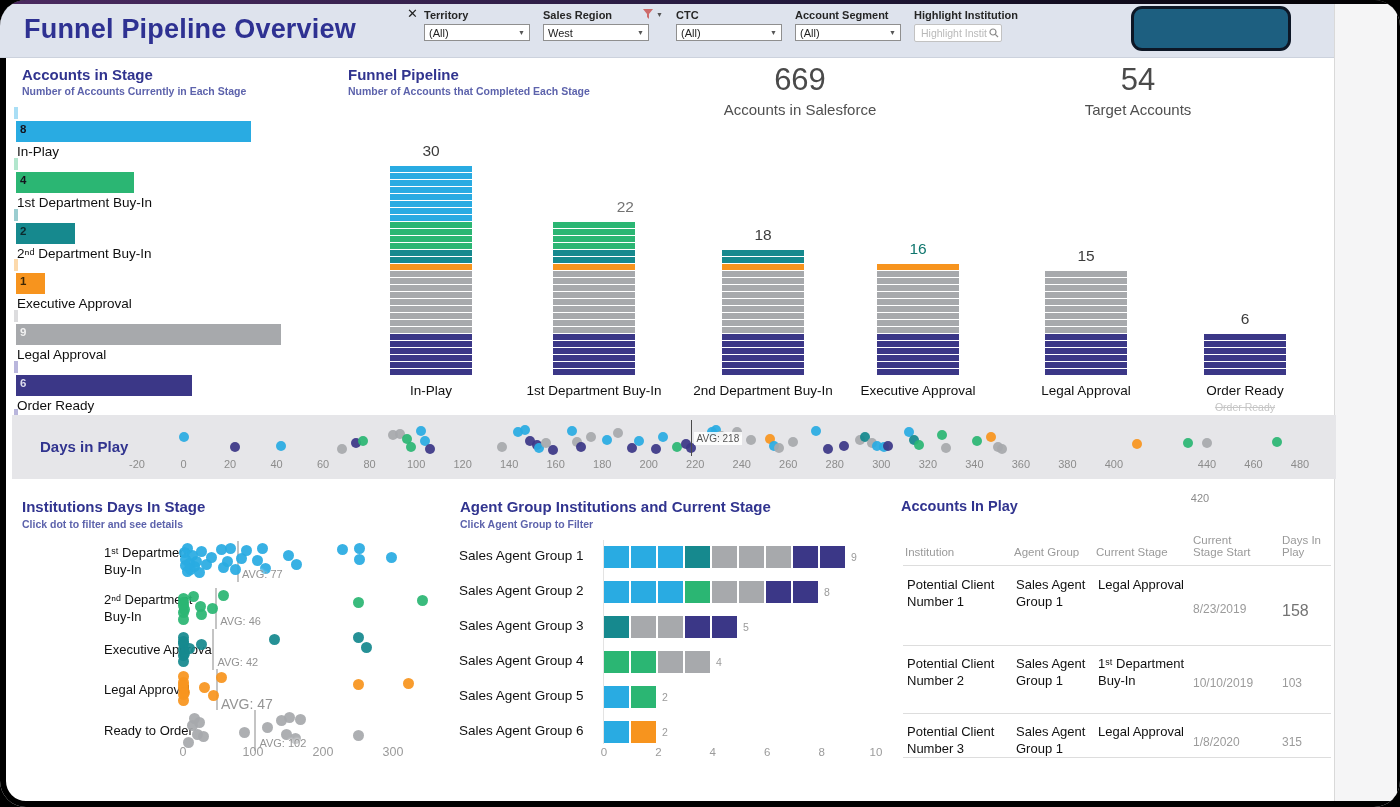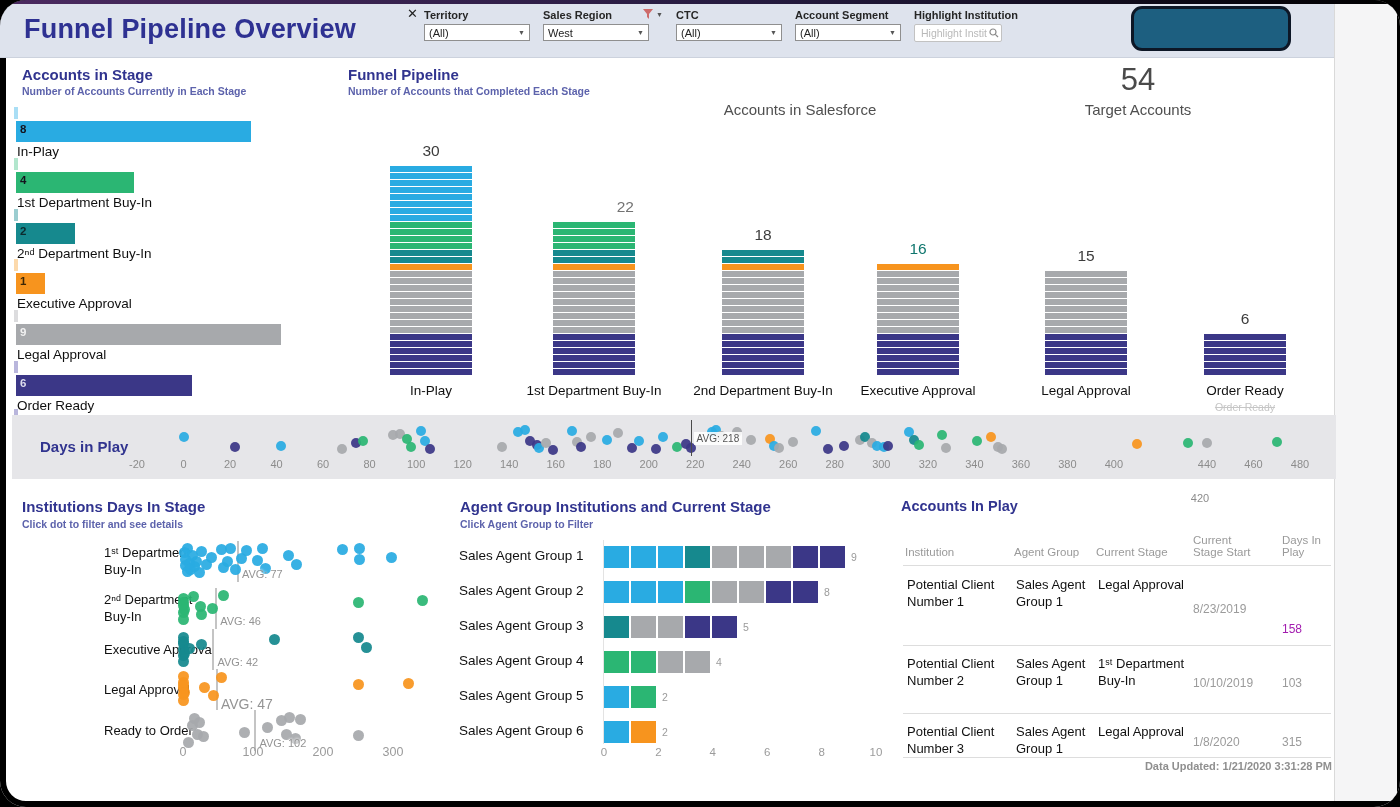--- a/index.html
+++ b/index.html
@@ -175,20 +175,21 @@
       </div>
       <div style="position: absolute; left: 1001px; top: 383px; width: 170px; text-align: center; font-size: 13.5px; color: rgb(17, 17, 17);">Legal Approval</div>
       <div style="position: absolute; left: 1205px; top: 310px; width: 80px; text-align: center; font-size: 15.5px; color: rgb(60, 60, 60);">6</div>
       <div style="position: absolute; left: 1204px; top: 334px; width: 82px; height: 42px;">
         <div style="position: absolute; left: 0px; top: 0px; width: 100%; height: 42px; background: repeating-linear-gradient(rgb(59, 55, 135) 0px, rgb(59, 55, 135) 6px, rgb(255, 255, 255) 6px, rgb(255, 255, 255) 7px);"></div>
       </div>
       <div style="position: absolute; left: 1160px; top: 383px; width: 170px; text-align: center; font-size: 13.5px; color: rgb(17, 17, 17);">Order Ready</div>
       <div class="ghost-label" style="left: 1160px; top: 401px;">Order Ready</div>
     </div>
 
+  <div class="kpi-num" style="left:690px;top:62px">669</div>
   <div class="kpi-label" style="left:690px;top:101px">Accounts in Salesforce</div>
   <div class="kpi-num" style="left:1028px;top:62px">54</div>
   <div class="kpi-label" style="left:1028px;top:101px">Target Accounts</div>
 
   <div class="days-strip">
     <div class="days-title">Days in Play</div>
     <div id="days-plot">
         <div class="tick-label" style="left: 125px; top: 43px;">-20</div>
         <div class="tick-label" style="left: 171.52px; top: 43px;">0</div>
         <div class="tick-label" style="left: 218.04px; top: 43px;">20</div>
@@ -457,29 +458,28 @@
 Play</div>
       <div class="sep" style="left: 903px; top: 565px; width: 428px;"></div>
       <div class="sep" style="left: 903px; top: 645px; width: 428px;"></div>
       <div class="sep" style="left: 903px; top: 713px; width: 428px;"></div>
       <div class="sep" style="left: 903px; top: 757px; width: 428px;"></div>
       <div style="position: absolute; left: 903px; top: 570px; width: 428px; height: 76px;"></div>
       <div style="position: absolute; left: 907px; top: 576px; width: 95px; font-size: 13px; color: rgb(17, 17, 17); line-height: 1.32;">Potential Client Number 1</div>
       <div style="position: absolute; left: 1016px; top: 576px; width: 72px; font-size: 13px; color: rgb(17, 17, 17); line-height: 1.32;">Sales Agent Group 1</div>
       <div style="position: absolute; left: 1098px; top: 576px; width: 88px; font-size: 13px; color: rgb(17, 17, 17); line-height: 1.32;">Legal Approval</div>
       <div style="position: absolute; left: 1193px; top: 602px; width: 80px; font-size: 12px; color: rgb(155, 155, 155);">8/23/2019</div>
-      <div style="position: absolute; left: 1282px; top: 622px; width: 44px; font-size: 12px; color: #a21caf;">158</div>
+      <div style="position: absolute; left: 1282px; top: 602px; width: 44px; font-size: 16px; color: #737373;">158</div>
       <div style="position: absolute; left: 903px; top: 649px; width: 428px; height: 65px;"></div>
       <div style="position: absolute; left: 907px; top: 655px; width: 95px; font-size: 13px; color: rgb(17, 17, 17); line-height: 1.32;">Potential Client Number 2</div>
       <div style="position: absolute; left: 1016px; top: 655px; width: 72px; font-size: 13px; color: rgb(17, 17, 17); line-height: 1.32;">Sales Agent Group 1</div>
       <div style="position: absolute; left: 1098px; top: 655px; width: 88px; font-size: 13px; color: rgb(17, 17, 17); line-height: 1.32;">1ˢᵗ Department Buy-In</div>
       <div style="position: absolute; left: 1193px; top: 675.5px; width: 80px; font-size: 12px; color: rgb(155, 155, 155);">10/10/2019</div>
       <div style="position: absolute; left: 1282px; top: 675.5px; width: 44px; font-size: 12px; color: rgb(155, 155, 155);">103</div>
       <div style="position: absolute; left: 903px; top: 717px; width: 428px; height: 48px;"></div>
       <div style="position: absolute; left: 907px; top: 723px; width: 95px; font-size: 13px; color: rgb(17, 17, 17); line-height: 1.32;">Potential Client Number 3</div>
       <div style="position: absolute; left: 1016px; top: 723px; width: 72px; font-size: 13px; color: rgb(17, 17, 17); line-height: 1.32;">Sales Agent Group 1</div>
       <div style="position: absolute; left: 1098px; top: 723px; width: 88px; font-size: 13px; color: rgb(17, 17, 17); line-height: 1.32;">Legal Approval</div>
       <div style="position: absolute; left: 1193px; top: 735px; width: 80px; font-size: 12px; color: rgb(155, 155, 155);">1/8/2020</div>
       <div style="position: absolute; left: 1282px; top: 735px; width: 44px; font-size: 12px; color: rgb(155, 155, 155);">315</div>
     </div>
 
-  <div class="footer-note">Data Updated: 1/21/2020 3:31:28 PM</div>
 </div>
 
 </body></html>

